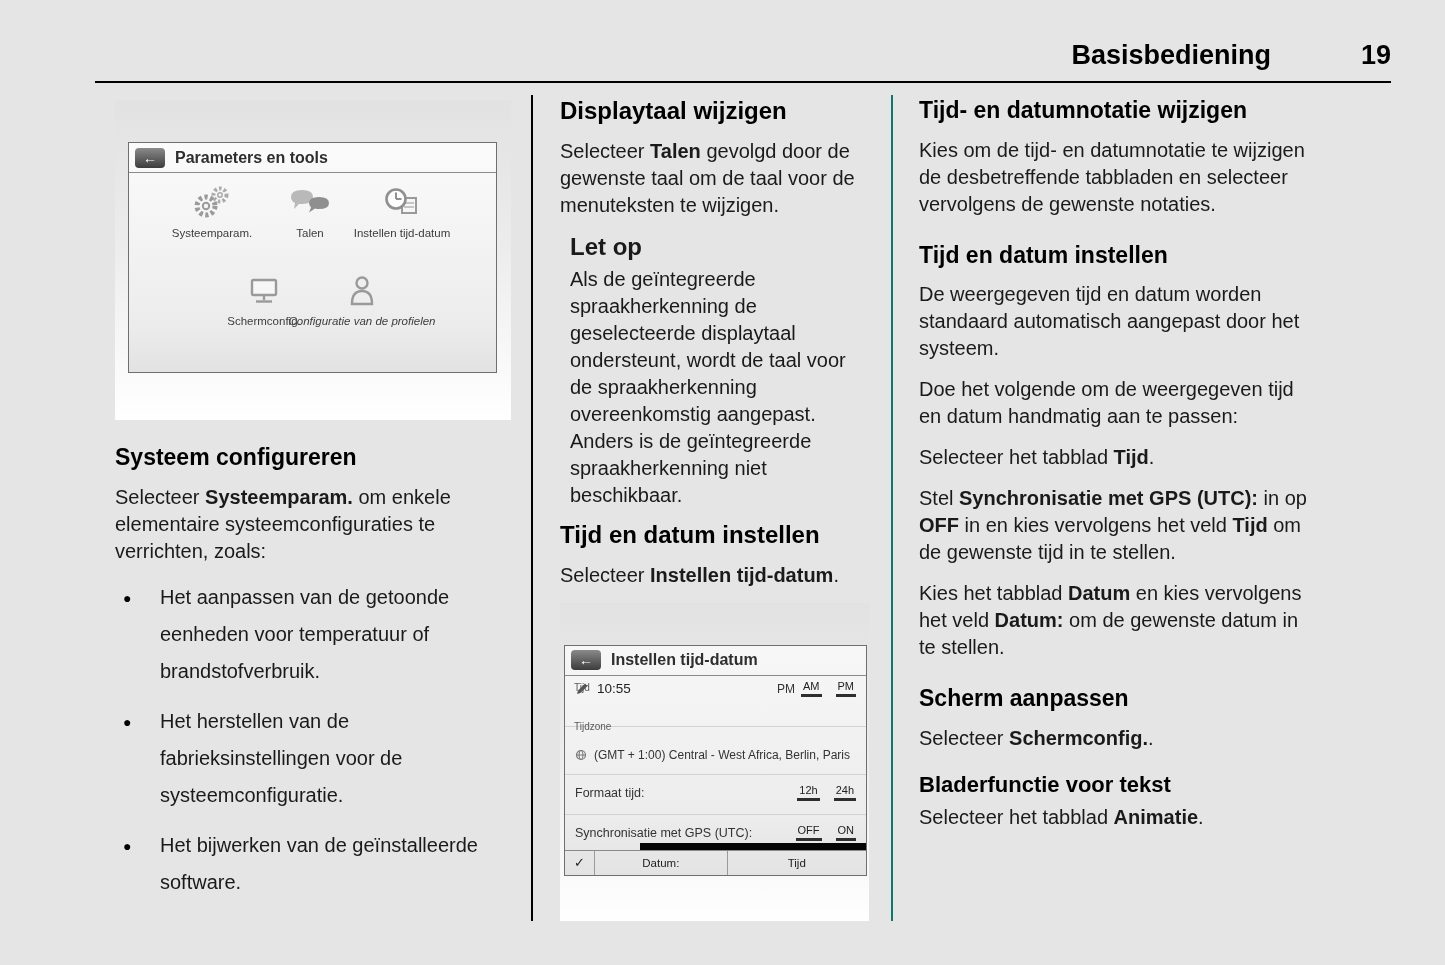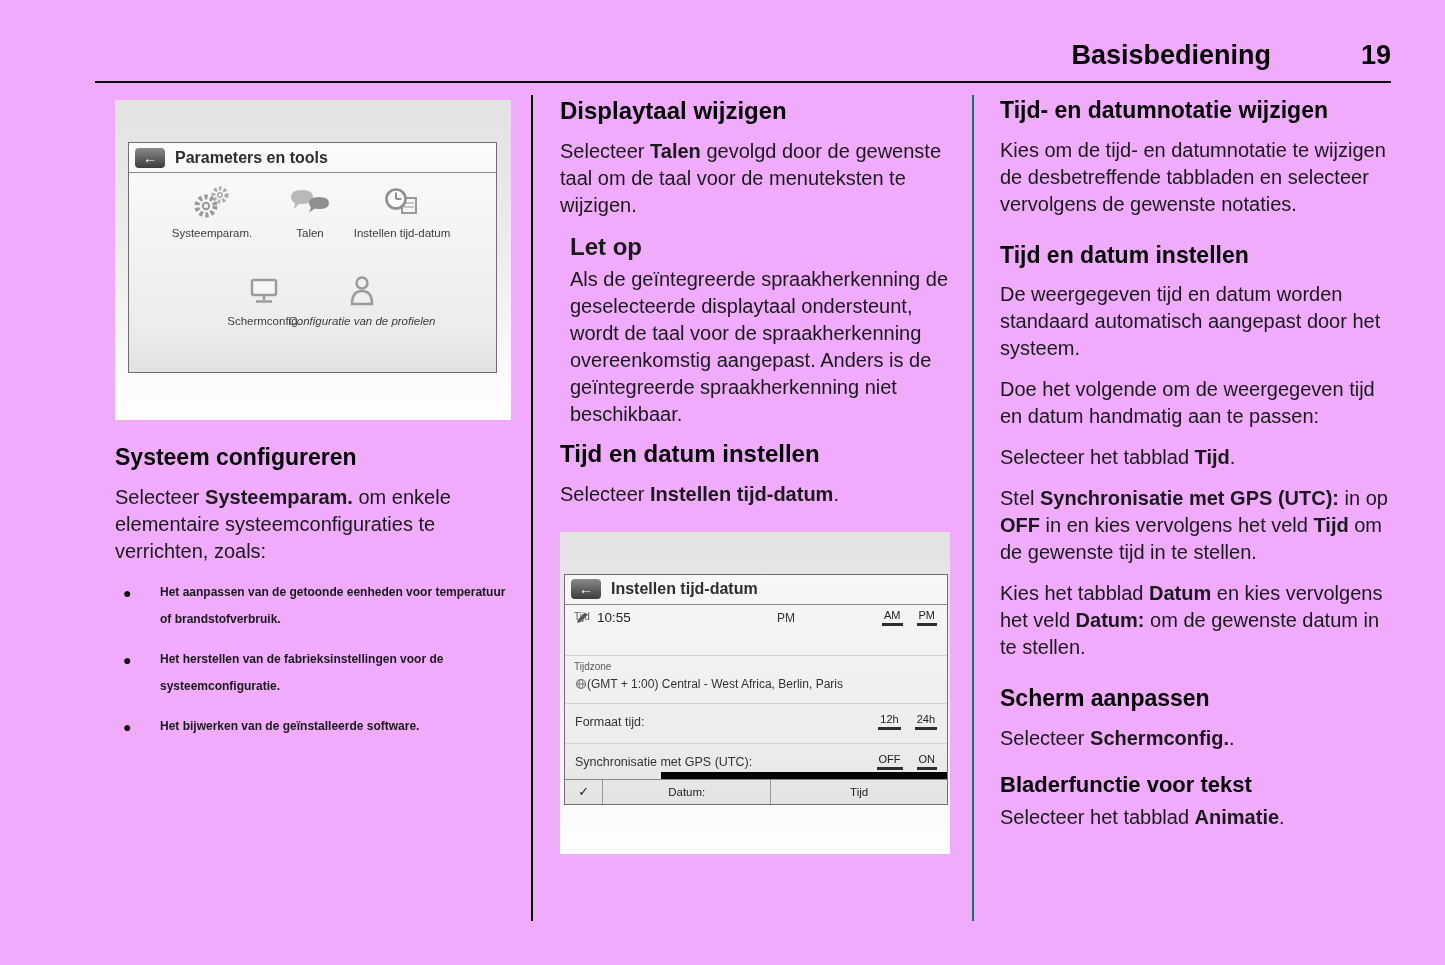--- a/index.html
+++ b/index.html
@@ -1,43 +1,43 @@
 <!DOCTYPE html>
 <html><head>
 <meta charset="utf-8">
 <style>
   * { margin:0; padding:0; box-sizing:border-box; }
   html,body { background:#ffffff; }
   body { width:1445px; height:965px; font-family:"Liberation Sans", sans-serif; color:#1a1a1a; position:relative; overflow:hidden; }
 
-  .page { position:absolute; inset:0; background:#f0abfc; }
+  .page { position:absolute; inset:0; background:#e5e5e5; }
 
   
   .header { position:absolute; top:40px; left:95px; width:1296px; display:flex; justify-content:flex-end; align-items:baseline; gap:90px; font-weight:bold; font-size:27px; color:#000; }
   .header-rule { position:absolute; top:81px; left:95px; width:1296px; height:2px; background:#000; }
 
   
   .columns { position:absolute; top:95px; left:95px; width:1296px; height:826px; display:flex; }
   .col { position:relative; overflow:hidden; }
   .col1 { width:436px; padding:0 20px; }
-  .col2 { width:441px; border-left:2px solid #000; padding:0 22px 0 27px; }
+  .col2 { width:360px; border-left:2px solid #000; padding:0 22px 0 27px; }
   .col3 { width:419px; border-left:2px solid #0f766e; padding:0 2px 0 26px; }
 
   .sec { font-size:23px; font-weight:bold; color:#000; margin:24px 0 12px; line-height:1.2; }
   .sec.first { margin-top:2px; font-size:24px; }
   p.body { font-size:20px; line-height:27px; margin:0 0 14px; }
   .b { font-weight:bold; }
 
   
   .note { padding-left:10px; margin:2px 0 10px; }
   .note-title { font-size:24px; font-weight:bold; margin-bottom:5px; }
 
   
   ul.bullets { list-style:none; margin:4px 0 0; }
-  ul.bullets li { position:relative; font-size:12px; line-height:27px; padding-left:45px; margin-bottom:13px;font-weight:bold; }
+  ul.bullets li { position:relative; font-size:20px; line-height:37px; padding-left:45px; margin-bottom:13px; }
   ul.bullets li::before { content:"●"; position:absolute; left:8px; top:1px; font-size:14px; color:#000; }
 
   
   .shot { position:relative; width:100%; background:linear-gradient(180deg,#e2e2e2 0%, #ececec 45%, #fafafa 85%, #ffffff 100%); }
   .shot-inner { position:absolute; border:1px solid #6f6f6f; background:linear-gradient(180deg,#fbfbfb 0%, #ececec 80%, #e2e2e2 100%); }
   .shot-titlebar { position:absolute; top:0; left:0; right:0; height:30px; display:flex; align-items:center; padding:0 6px; border-bottom:1px solid #8a8a8a; }
   .back-btn { width:30px; height:20px; border-radius:4px; background:linear-gradient(180deg,#8a8a8a,#3c3c3c); color:#fff; display:flex; align-items:center; justify-content:center; font-size:14px; font-weight:bold; margin-right:10px; flex:0 0 auto; }
   .shot-title { font-size:16px; font-weight:bold; color:#2e2e2e; }
 
   
@@ -149,21 +149,21 @@
     <div class="col col2">
       <h2 class="sec first">Displaytaal wijzigen</h2>
       <p class="body"><span>Selecteer </span><span class="b">Talen</span><span> gevolgd door de gewenste taal om de taal voor de menuteksten te wijzigen.</span></p>
 
       <div class="note">
         <div class="note-title">Let op</div>
         <p class="body" style="margin-bottom:6px;">Als de geïntegreerde spraakherkenning de geselecteerde displaytaal ondersteunt, wordt de taal voor de spraakherkenning overeenkomstig aangepast. Anders is de geïntegreerde spraakherkenning niet beschikbaar.</p>
       </div>
 
       <h2 class="sec first" style="margin-top:12px;">Tijd en datum instellen</h2>
-      <p class="body" style="margin-bottom:24px;"><span>Selecteer </span><span class="b">Instellen tijd-datum</span><span>.</span></p>
+      <p class="body" style="margin-bottom:14px;"><span>Selecteer </span><span class="b">Instellen tijd-datum</span><span>.</span></p>
 
       <div class="shot shot2">
         <div class="shot-inner shot2-inner">
           <div class="shot-titlebar">
             <span class="back-btn">
                 <span>←</span>
               </span>
             <span class="shot-title">Instellen tijd-datum</span>
           </div>
 
@@ -174,22 +174,22 @@
             </svg>
             <span class="s2-time-value">10:55</span>
             <span class="s2-meridiem">PM</span>
             <span class="s2-toggle">
               <span>AM</span>
               <span>PM</span>
             </span>
           </div>
           <div class="s2-sep" style="top:80px;"></div>
 
-          <div class="s2-label" style="top:86px;">Tijdzone</div>
-          <div class="s2-row" style="top:100px; height:18px; padding-left:10px; font-size:12px;">
+          <div class="s2-label" style="top:75px;">Tijdzone</div>
+          <div class="s2-row" style="top:100px; height:18px; padding-left:10px; gap:7px; font-size:12px;">
             <svg width="12" height="12" viewBox="0 0 12 12">
               <circle cx="6" cy="6" r="4.5" fill="none" stroke="#777" stroke-width="1.2"></circle>
               <line x1="1.5" y1="6" x2="10.5" y2="6" stroke="#777" stroke-width="1"></line>
               <ellipse cx="6" cy="6" rx="2" ry="4.5" fill="none" stroke="#777" stroke-width="1"></ellipse>
             </svg>
             <span>(GMT + 1:00) Central - West Africa, Berlin, Paris</span>
           </div>
           <div class="s2-sep" style="top:128px;"></div>
 
           <div class="s2-row" style="top:136px; height:22px; padding-left:10px;text-align:right;">

